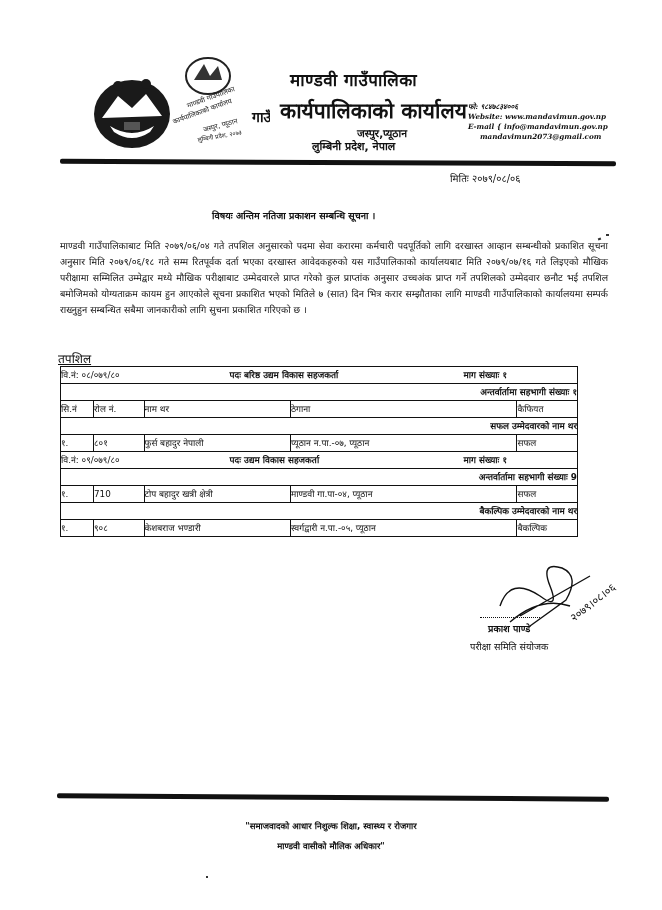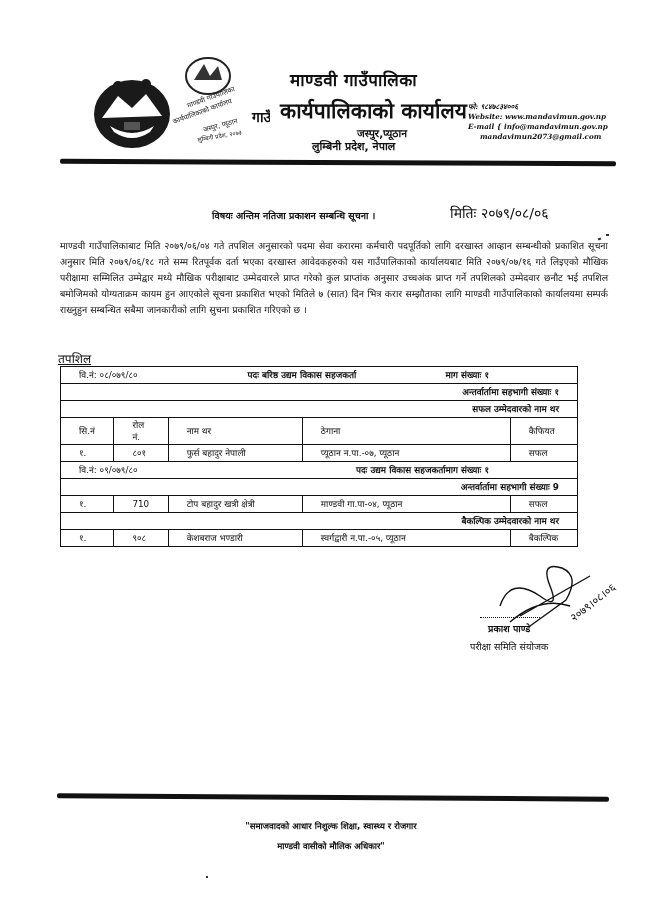--- a/index.html
+++ b/index.html
@@ -9,27 +9,27 @@
   
   #emblem { left:88px; top:66px; width:88px; height:88px; }
   #seal { left:170px; top:52px; width:100px; height:92px; }
   .title1 { left:290px; top:68px; font-size:17px; font-weight:bold; letter-spacing:0.5px; }
   .title2 { left:280px; top:96px; font-size:21px; font-weight:bold; }
   .addr1 { left:318px; top:126px; font-size:10.5px; font-weight:bold;margin-left:39px; }
   .addr2 { left:312px; top:138px; font-size:11px; font-weight:bold;text-align:center; }
   .contact { left:468px; top:66px; font-family:"DejaVu Serif", serif; font-style:italic; font-weight:bold; font-size:7.2px; line-height:10px;margin-top:36px; }
   .contact .indent { padding-left:12px; }
   .rule-top { left:60px; top:160px; width:556px; height:5px; background:#111; transform:skewY(0.25deg); border-radius:2px; }
-  .date { left:450px; top:171px; font-size:14px;margin-top:32px; }
+  .date { left:450px; top:171px; font-size:10px; }
   .subject { left:212px; top:209px; font-size:9.5px; font-weight:bold; }
   .body-text { left:60px; top:238px; width:548px; font-size:9.4px; line-height:16px; text-align:justify; }
   .tapsil { left:58px; top:350px; font-size:12px; text-decoration:underline; }
   
   table.res { position:absolute; left:60px; top:366px; width:518px; border-collapse:collapse; font-size:8.8px; }
-  table.res td { border:1px solid #111; padding:1px 18px; height:14px; vertical-align:middle; }
+  table.res td { border:1px solid #111; padding:1px 0; height:14px; vertical-align:middle; }
   .c1{width:30px} .c2{width:46px} .c3{width:133px} .c4{width:206px} .c5{width:55px}
   .rowflex { display:flex; justify-content:space-between; }
   .post-col { padding-left:200px; flex:1; }
   .center-b { text-align:right; font-weight:bold; }
   .noborder-bottom td { border-bottom:none; }
   .noborder-top td { border-top:none; }
   
   #sig { left:470px; top:556px; width:170px; height:80px; }
   .sig-dots { left:480px; top:617px; width:60px; border-top:1px dotted #111; }
   .sig-name { left:488px; top:622px; font-size:9.5px; font-weight:bold; }
@@ -101,42 +101,42 @@
         <span>वि.नं: ०८/०७९/८०</span>
         <span class="post-col" style="padding-left:110px;font-weight:bold;">पदः बरिष्ठ उद्यम विकास सहजकर्ता</span>
         <span style="padding-right:70px;font-weight:bold;">माग संख्याः १</span>
       </div>
     </td>
   </tr>
   <tr class="noborder-top">
     <td colspan="5" class="center-b">अन्तर्वार्तामा सहभागी संख्याः १</td>
   </tr>
   <tr>
-    <td colspan="5" class="center-b">सफल उम्मेदवारको नाम थर</td>
-  </tr>
-  <tr>
     <td>सि.नं</td>
     <td>रोल नं.</td>
     <td>नाम थर</td>
     <td>ठेगाना</td>
     <td>कैफियत</td>
+  </tr>
+  <tr>
+    <td colspan="5" class="center-b">सफल उम्मेदवारको नाम थर</td>
   </tr>
   <tr>
     <td>१.</td>
     <td>८०१</td>
     <td>फुर्स बहादुर नेपाली</td>
     <td>प्यूठान न.पा.-०७, प्यूठान</td>
     <td>सफल</td>
   </tr>
 
   <tr class="noborder-bottom">
     <td colspan="5">
       <div class="rowflex">
         <span>वि.नं: ०९/०७९/८०</span>
-        <span class="post-col" style="padding-left:110px;font-weight:bold;text-align:right;">पदः  उद्यम विकास सहजकर्ता</span>
+        <span class="post-col" style="padding-left:110px;font-weight:bold;">पदः  उद्यम विकास सहजकर्ता</span>
         <span style="padding-right:70px;font-weight:bold;">माग संख्याः १</span>
       </div>
     </td>
   </tr>
   <tr class="noborder-top">
     <td colspan="5" class="center-b">अन्तर्वार्तामा सहभागी संख्याः 9</td>
   </tr>
   <tr>
     <td>१.</td>
     <td>710</td>

